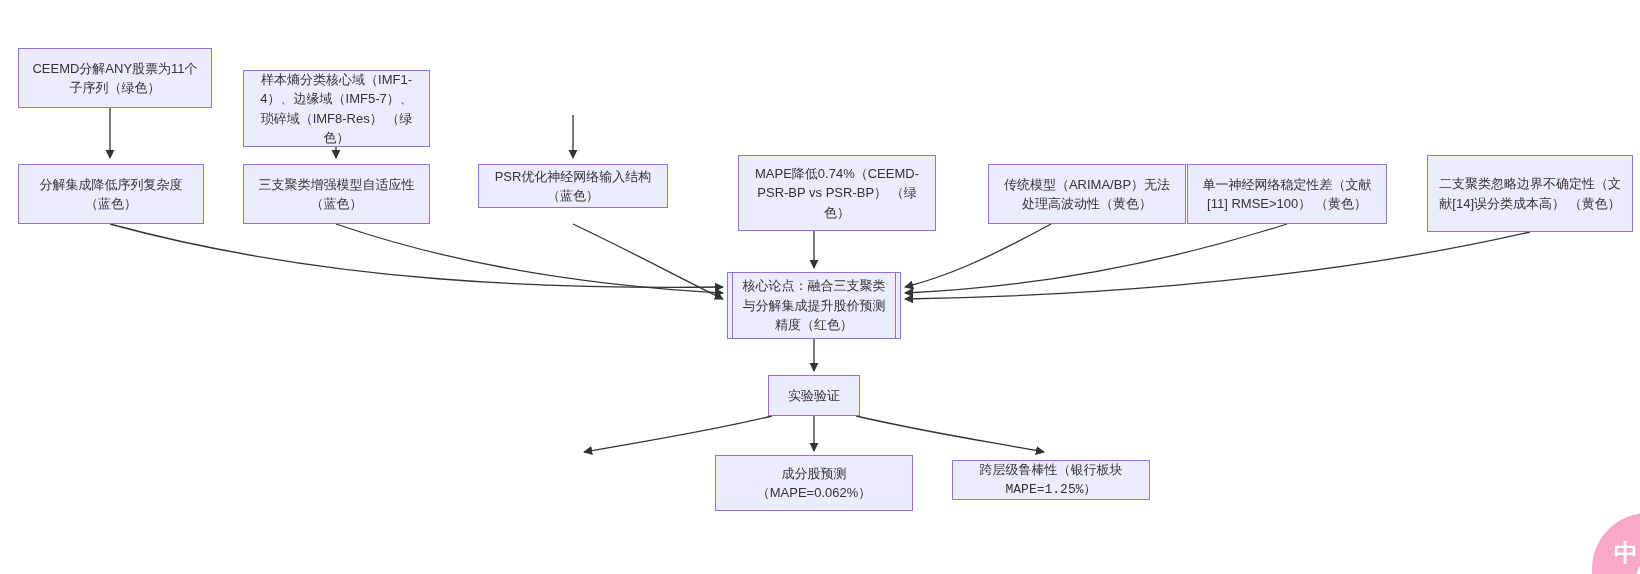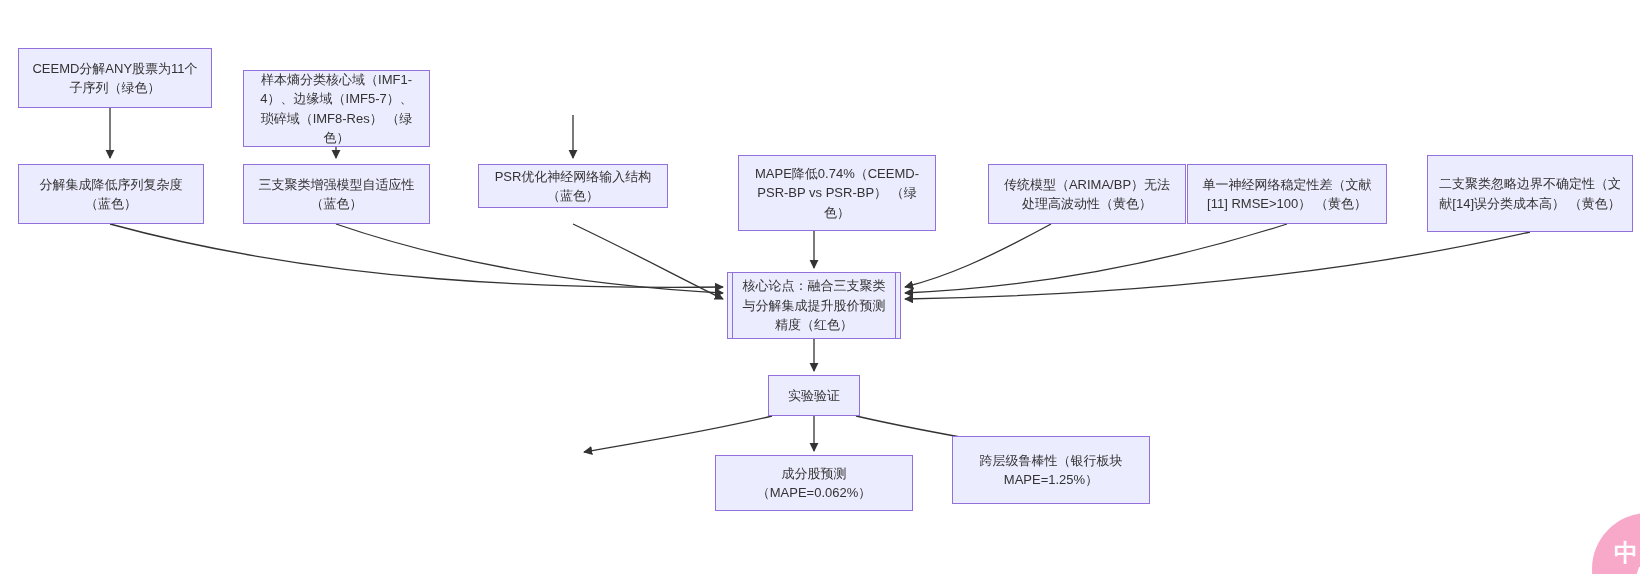--- a/index.html
+++ b/index.html
@@ -111,21 +111,21 @@
     <span>核心论点：融合三支聚类与分解集成提升股价预测精度（红色）</span>
   </div>
 
   <div class="node" style="left:768px;top:375px;width:92px;height:41px;align-items:center;">
     <span>实验验证</span>
   </div>
 
   <div class="node" style="left:715px;top:455px;width:198px;height:56px;justify-content:center;">
     <span>成分股预测（MAPE=0.062%）</span>
   </div>
-  <div class="node" style="left:952px;top:436px;width:198px;height:68px;">
+  <div class="node" style="left:952px;top:460px;width:198px;height:40px;font-family:Liberation Mono, monospace;">
     <span>跨层级鲁棒性（银行板块 MAPE=1.25%）</span>
   </div>
 
   <div class="watermark" style="left:1592px;top:513px;">
     <span class="wm-char1">中</span>
     <span class="wm-char2">A</span>
   </div>
 
 </div>
 

